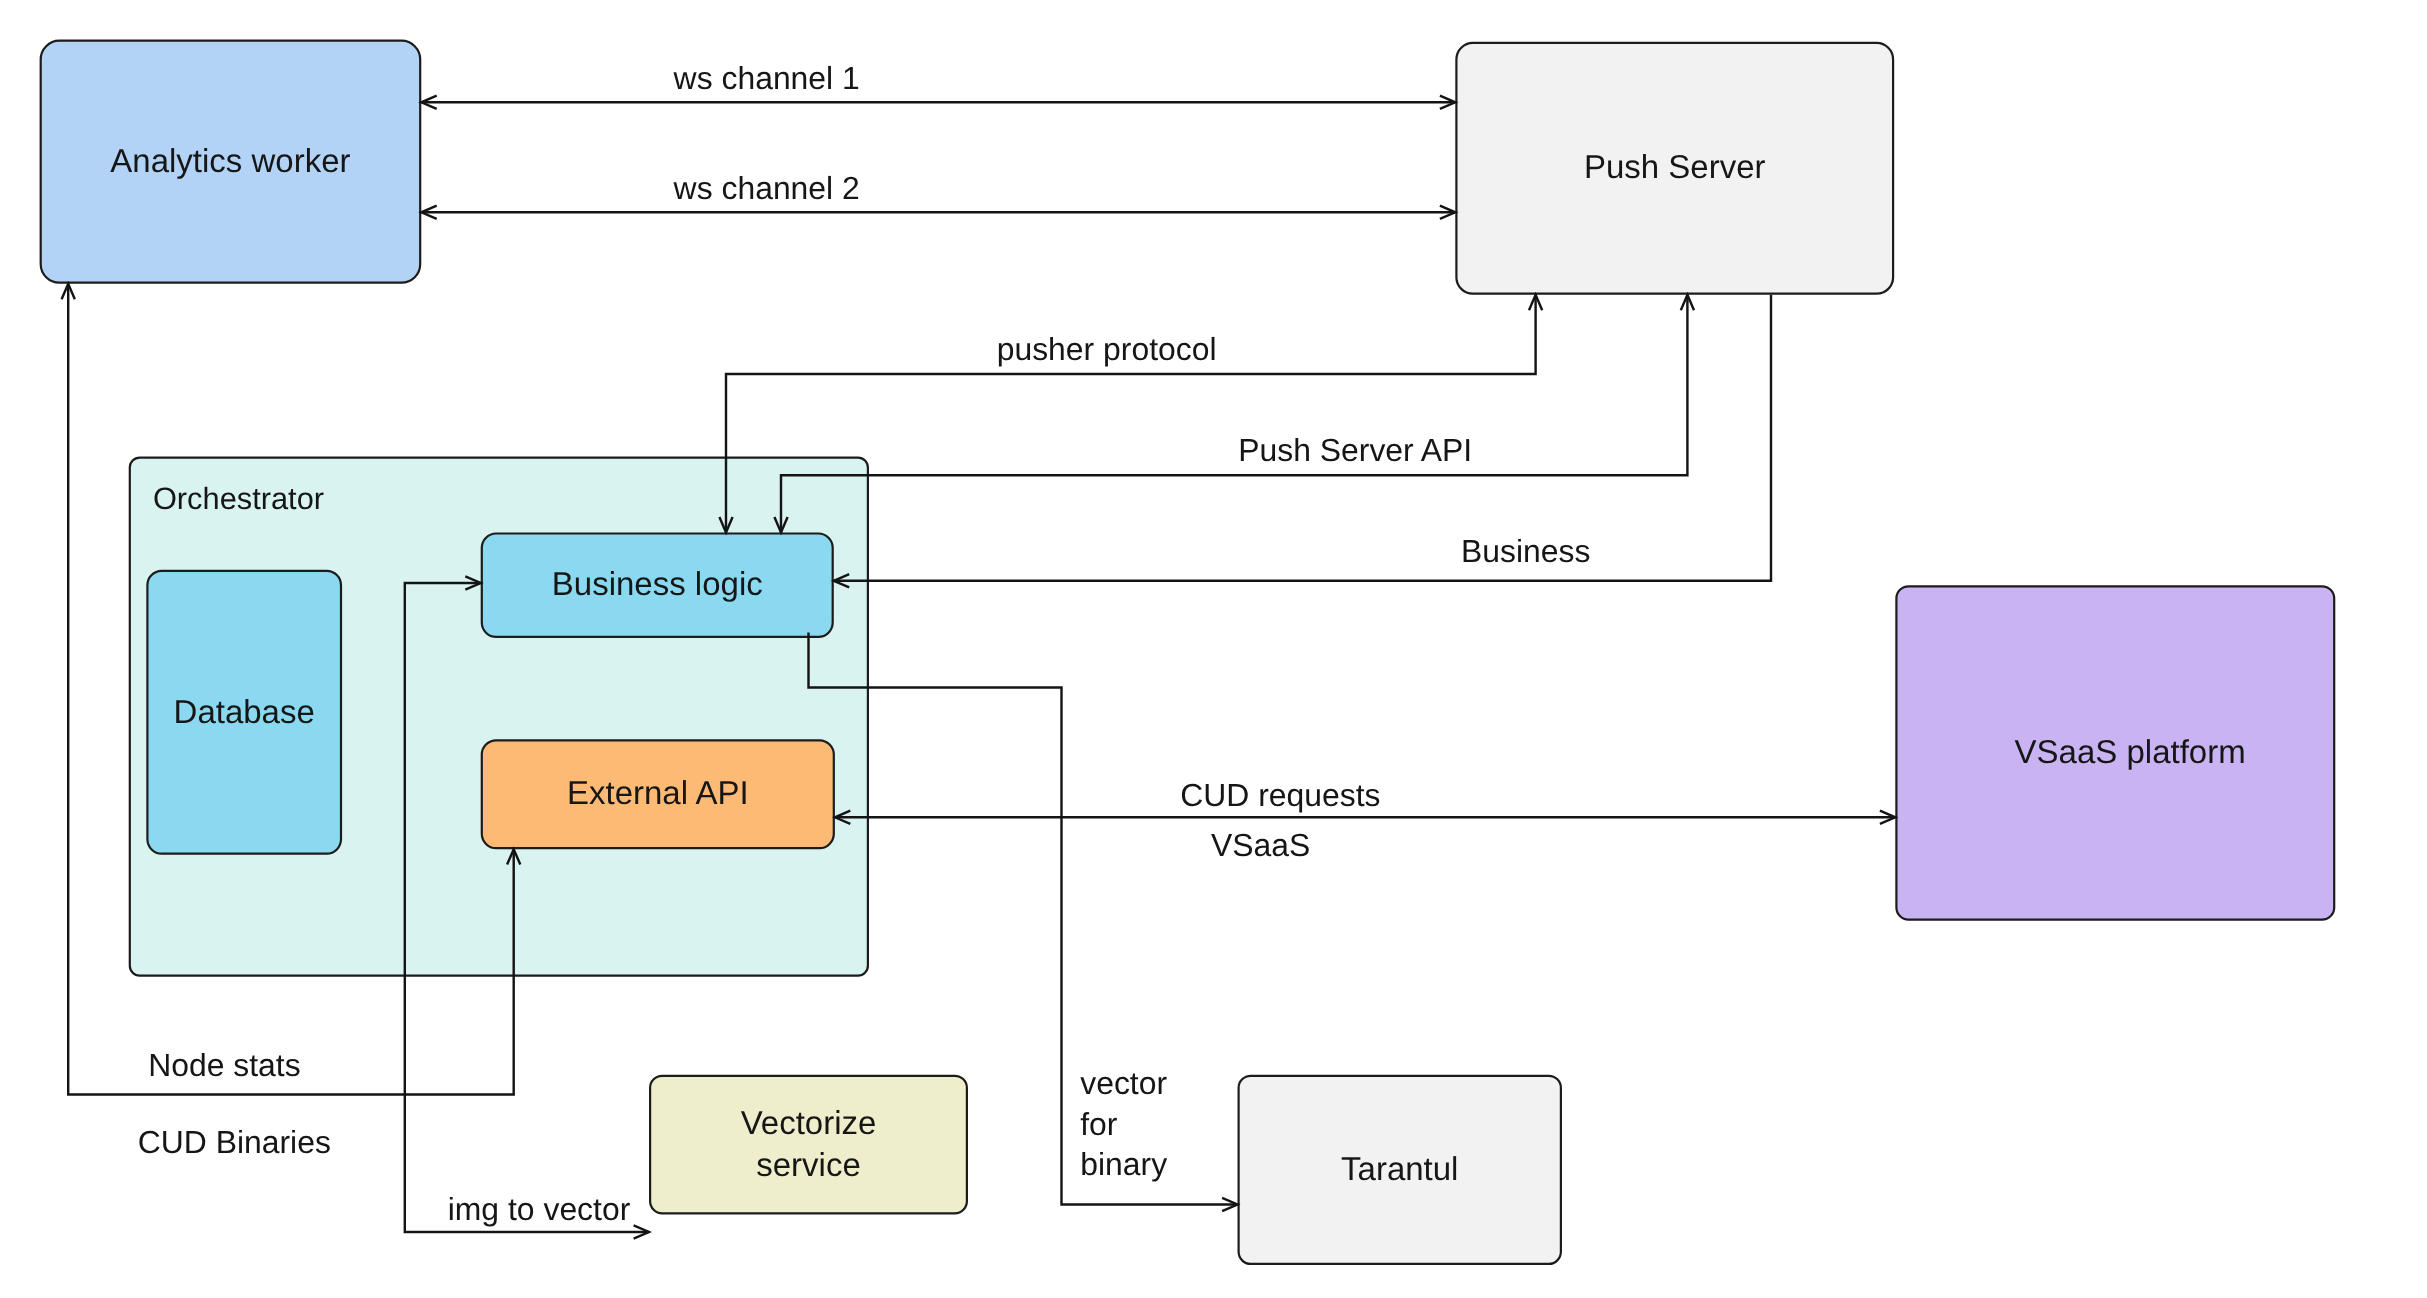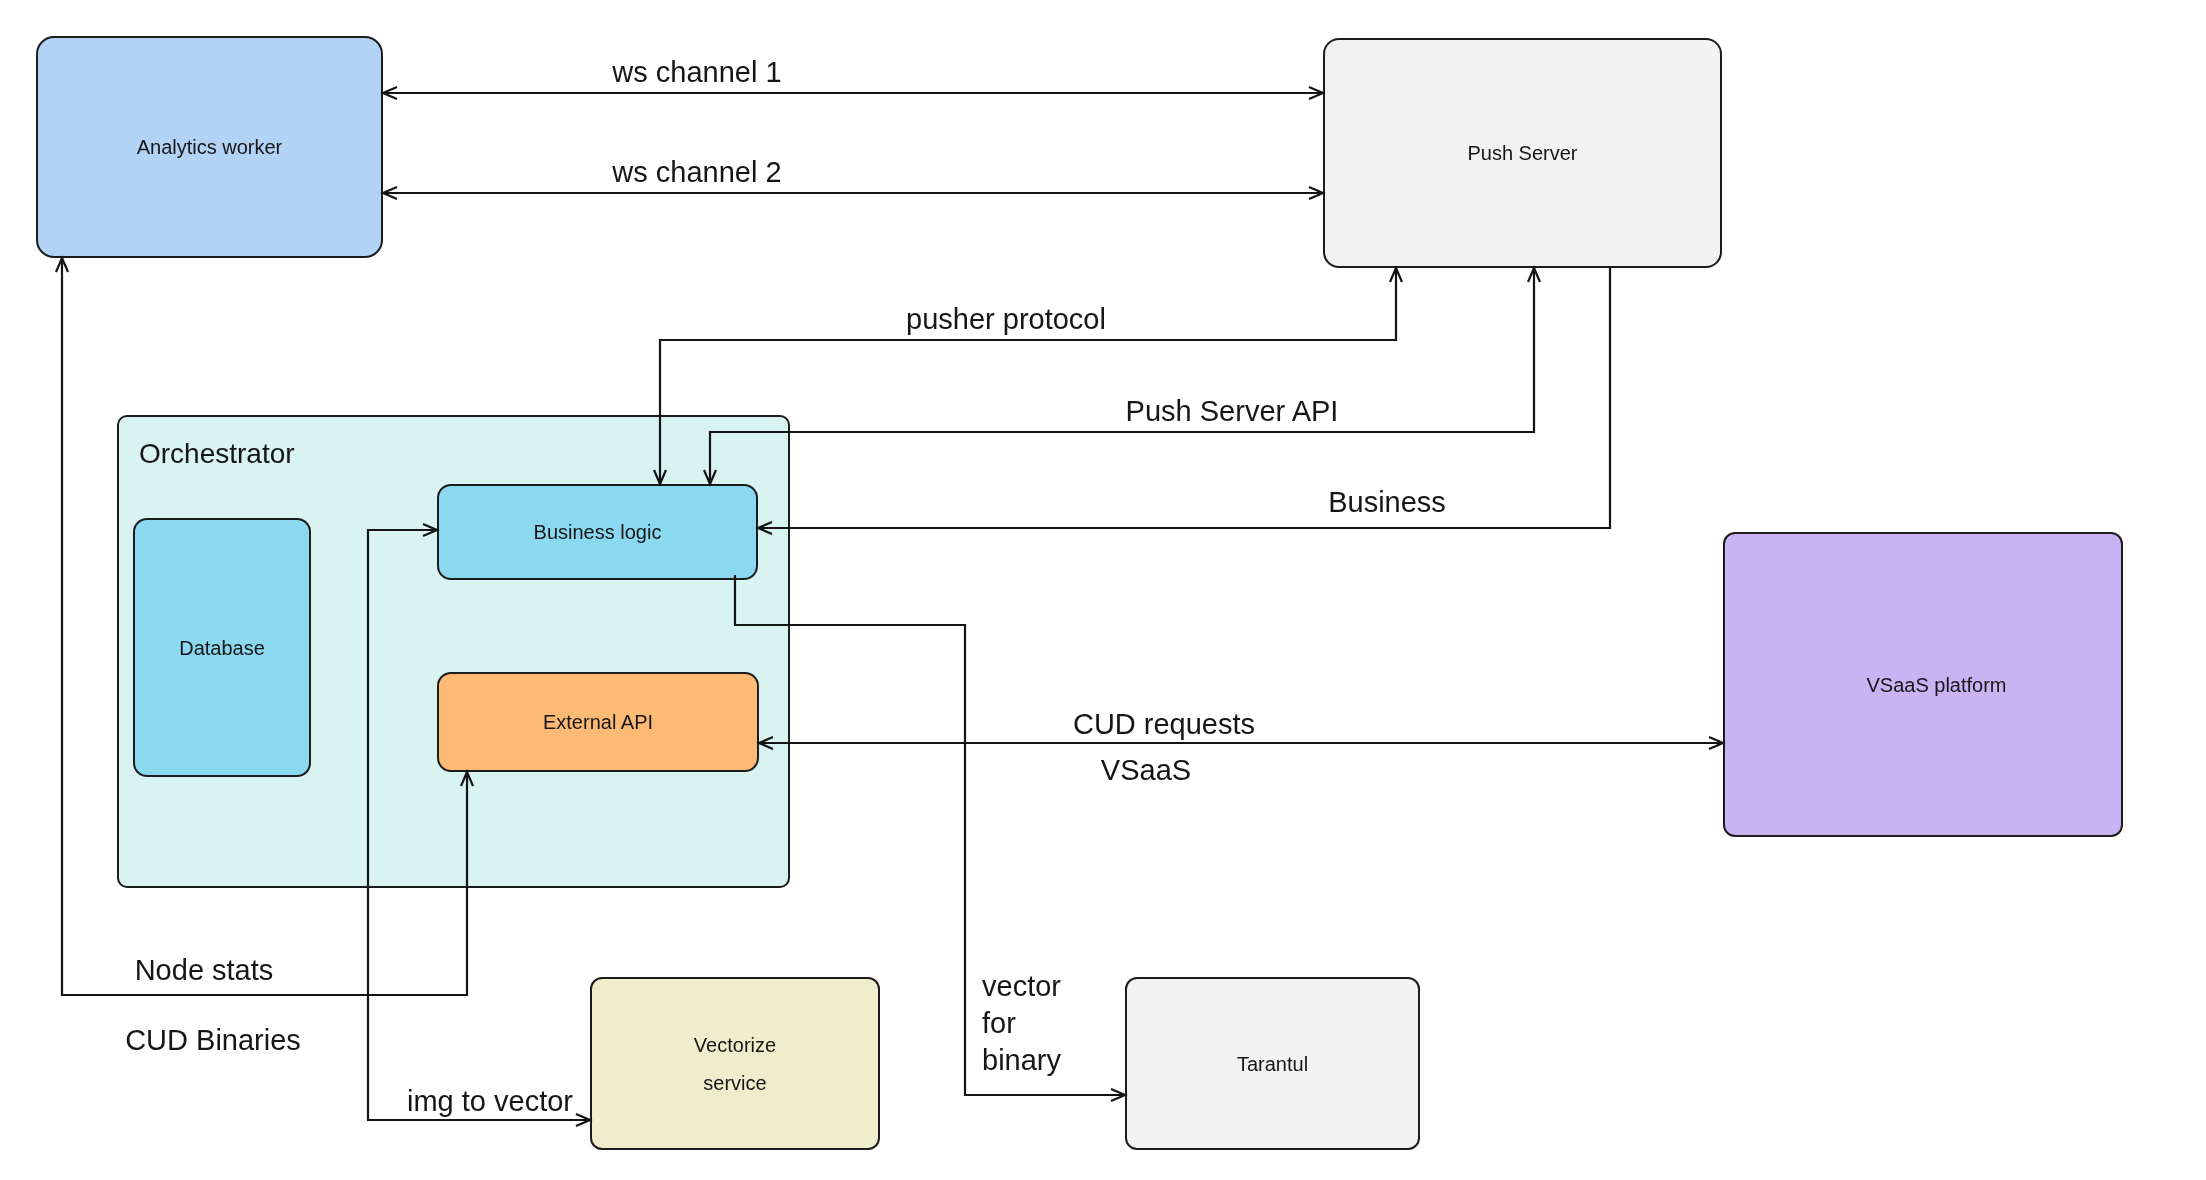--- a/index.html
+++ b/index.html
@@ -16,21 +16,21 @@
   .edges-layer{z-index:2;pointer-events:none;}
   .edge-labels-layer{z-index:3;pointer-events:none;}
   .node{
     position:absolute;
     box-sizing:border-box;
     border:2px solid #1c1c1c;
     display:flex;align-items:center;justify-content:center;
     text-align:center;
   }
   .node-label{
-    font-size:20px;
+    font-size:30px;
     line-height:38px;
     white-space:pre-line;
   }
   .node.container{align-items:flex-start;justify-content:flex-start;text-align:left;}
   .node.container > .node-label{padding:18px 0 0 20px;font-size:28px;}
   .edge{fill:none;stroke:#141414;stroke-width:2.2px;}
   .edge-label{
     position:absolute;
     font-size:29px;
     line-height:37px;
@@ -58,21 +58,21 @@
       </div>
       <div class="node" style="left: 437px; top: 484px; width: 321px; height: 96px; background: rgb(139, 217, 240); border-radius: 14px;">
         <span class="node-label">Business logic</span>
       </div>
       <div class="node" style="left: 437px; top: 672px; width: 322px; height: 100px; background: #fdba74; border-radius: 14px;">
         <span class="node-label">External API</span>
       </div>
       <div class="node" style="left: 1723px; top: 532px; width: 400px; height: 305px; background: rgb(201, 179, 243); border-radius: 12px; padding-left: 27px;">
         <span class="node-label">VSaaS platform</span>
       </div>
-      <div class="node" style="left: 590px; top: 977px; width: 290px; height: 173px; background: rgb(238, 238, 205); border-radius: 12px;">
+      <div class="node" style="left: 590px; top: 977px; width: 290px; height: 127px; background: rgb(238, 238, 205); border-radius: 12px;">
         <span class="node-label">Vectorize
 service</span>
       </div>
       <div class="node" style="left: 1125px; top: 977px; width: 295px; height: 173px; background: rgb(242, 242, 242); border-radius: 12px;">
         <span class="node-label">Tarantul</span>
       </div>
     </div>
   <svg class="layer edges-layer" width="2206" height="1180" viewBox="0 0 2206 1180" xmlns="http://www.w3.org/2000/svg">
     <defs>
       <marker id="arrowhead" viewBox="0 0 20 16" refX="17" refY="8" markerWidth="20" markerHeight="16" markerUnits="userSpaceOnUse" orient="auto-start-reverse">

